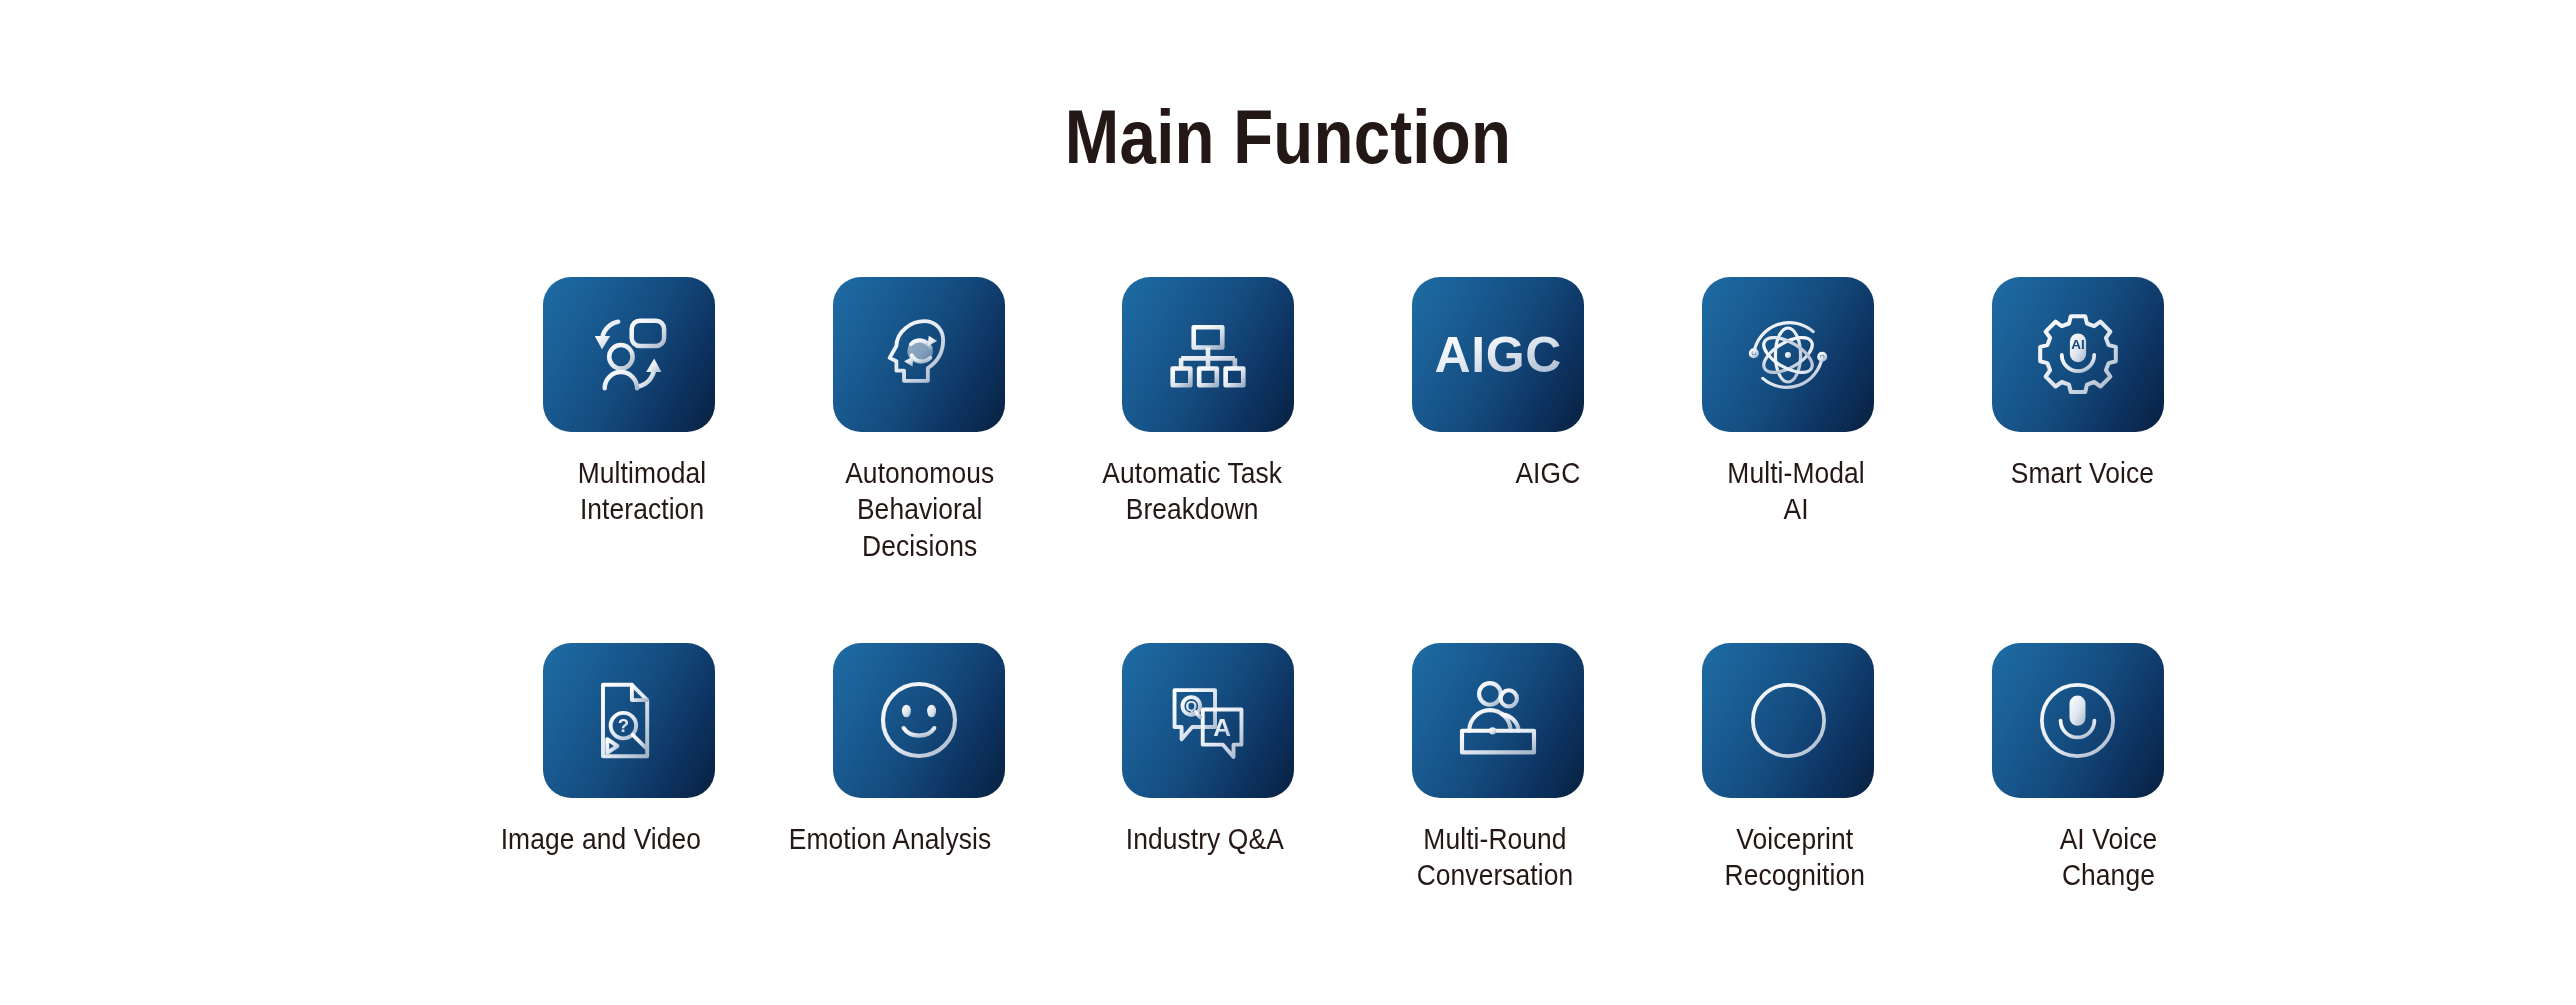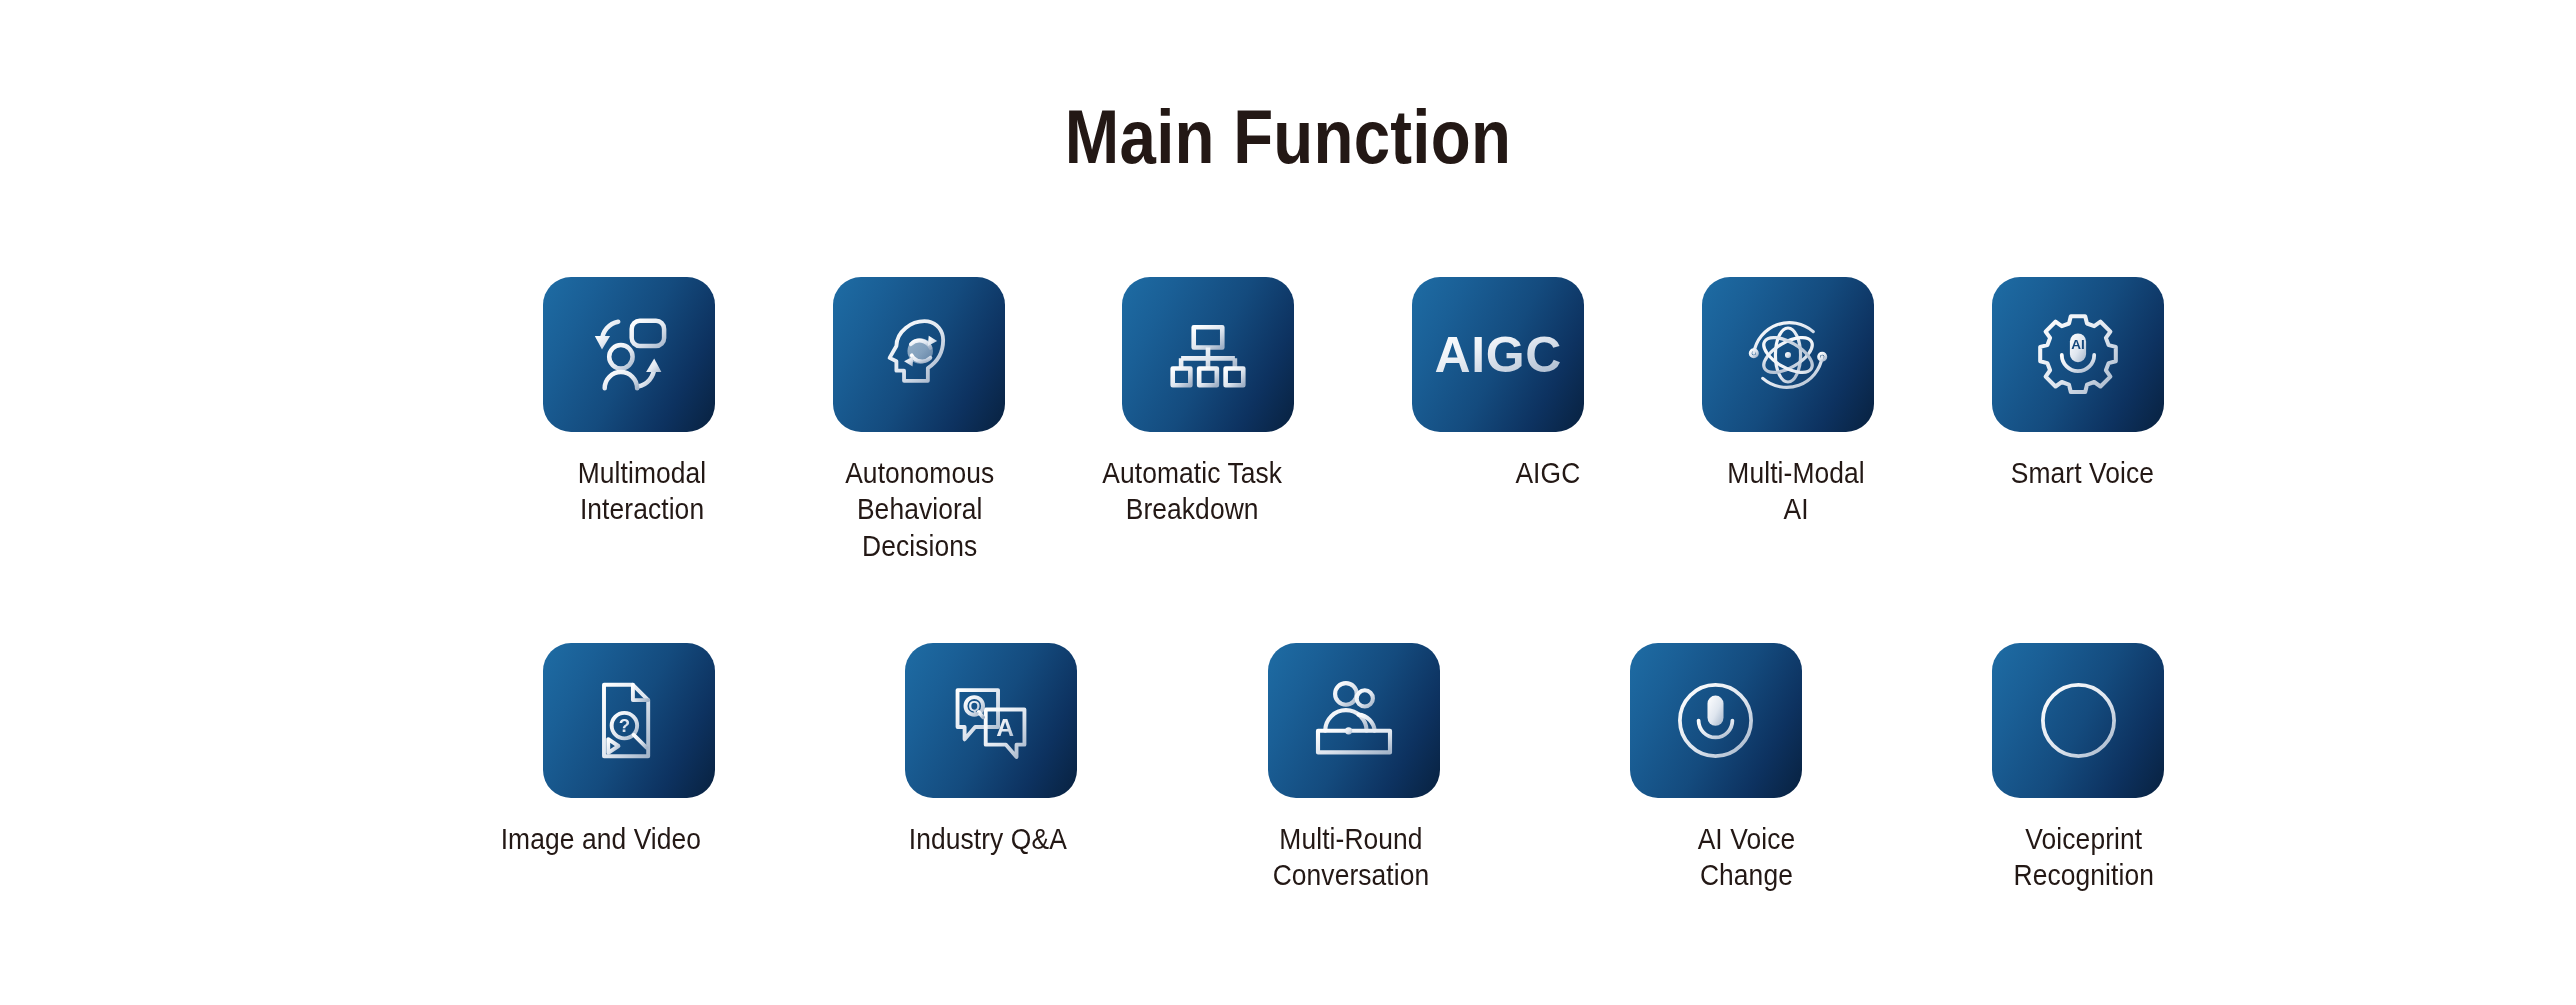--- a/index.html
+++ b/index.html
@@ -268,20 +268,40 @@
                 <path d="M55 67 L70 82"></path>
                 <path d="M25 72 v16 l12 -8 Z"></path>
               </g>
               <text x="44" y="63" text-anchor="middle" font-family="Liberation Sans, sans-serif" font-size="22" font-weight="700" fill="url(#g7)">?</text>
             </svg>
           </span>
         </div>
         <div class="label">Image and Video</div>
       </div>
 
+      <div class="cell">
+        <div class="tile">
+          <span>
+            <svg width="90" height="90" viewBox="0 0 100 100">
+              <defs>
+                <linearGradient id="g8" x1="0" y1="0" x2="1" y2="1">
+                  <stop offset="0%" stop-color="#ffffff"></stop>
+                  <stop offset="55%" stop-color="#dfe6ef"></stop>
+                  <stop offset="100%" stop-color="#a3b4c9"></stop>
+                </linearGradient>
+              </defs>
+              <circle cx="50" cy="50" r="40" fill="none" stroke="url(#g8)" stroke-width="4.6"></circle>
+              <ellipse cx="36" cy="40" rx="5" ry="7" fill="url(#g8)"></ellipse>
+              <ellipse cx="64" cy="40" rx="5" ry="7" fill="url(#g8)"></ellipse>
+              <path d="M33 59 a19 15 0 0 0 34 0" fill="none" stroke="url(#g8)" stroke-width="4.6" stroke-linecap="round"></path>
+            </svg>
+          </span>
+        </div>
+        <div class="label">Emotion Analysis</div>
+      </div>
 
       <div class="cell">
         <div class="tile">
           <span>
             <svg width="88" height="88" viewBox="0 0 100 100">
               <defs>
                 <linearGradient id="g9" x1="0" y1="0" x2="1" y2="1">
                   <stop offset="0%" stop-color="#ffffff"></stop>
                   <stop offset="55%" stop-color="#dfe6ef"></stop>
                   <stop offset="100%" stop-color="#a3b4c9"></stop>
@@ -318,42 +338,20 @@
                 <path d="M18 62 a23 23 0 0 1 46 0"></path>
                 <path d="M55 44 a20 20 0 0 1 18 18"></path>
                 <path d="M10 62 h80 v24 h-80 Z"></path>
               </g>
               <circle cx="44" cy="62" r="4" fill="url(#g10)"></circle>
             </svg>
           </span>
         </div>
         <div class="label">Multi-Round
 Conversation</div>
-      </div>
-
-      <div class="cell">
-        <div class="tile">
-          <span>
-            <svg width="89" height="89" viewBox="0 0 100 100">
-              <defs>
-                <linearGradient id="g11" x1="0" y1="0" x2="1" y2="1">
-                  <stop offset="0%" stop-color="#ffffff"></stop>
-                  <stop offset="55%" stop-color="#dfe6ef"></stop>
-                  <stop offset="100%" stop-color="#a3b4c9"></stop>
-                </linearGradient>
-              </defs>
-              <circle cx="50" cy="50" r="40" fill="none" stroke="url(#g11)" stroke-width="4.2"></circle>
-              <rect x="41" y="22" width="18" height="34" rx="9" fill="url(#g11)"></rect>
-              <path d="M31 50 a19 19 0 0 0 38 0" fill="none" stroke="url(#g11)" stroke-width="4.2" stroke-linecap="round"></path>
-              <path d="M50 69 v10" fill="none" stroke="url(#g11)" stroke-width="4.2" stroke-linecap="round"></path>
-            </svg>
-          </span>
-        </div>
-        <div class="label">AI Voice
-Change</div>
       </div>
 
       <div class="cell">
         <div class="tile">
           <span>
             <svg width="89" height="89" viewBox="0 0 100 100">
               <defs>
                 <linearGradient id="g12" x1="0" y1="0" x2="1" y2="1">
                   <stop offset="0%" stop-color="#ffffff"></stop>
                   <stop offset="55%" stop-color="#dfe6ef"></stop>
@@ -368,17 +366,39 @@
                 <path d="M60 36 v28"></path>
                 <path d="M70 44 v12"></path>
               </g>
             </svg>
           </span>
         </div>
         <div class="label">Voiceprint
 Recognition</div>
       </div>
 
+      <div class="cell">
+        <div class="tile">
+          <span>
+            <svg width="89" height="89" viewBox="0 0 100 100">
+              <defs>
+                <linearGradient id="g11" x1="0" y1="0" x2="1" y2="1">
+                  <stop offset="0%" stop-color="#ffffff"></stop>
+                  <stop offset="55%" stop-color="#dfe6ef"></stop>
+                  <stop offset="100%" stop-color="#a3b4c9"></stop>
+                </linearGradient>
+              </defs>
+              <circle cx="50" cy="50" r="40" fill="none" stroke="url(#g11)" stroke-width="4.2"></circle>
+              <rect x="41" y="22" width="18" height="34" rx="9" fill="url(#g11)"></rect>
+              <path d="M31 50 a19 19 0 0 0 38 0" fill="none" stroke="url(#g11)" stroke-width="4.2" stroke-linecap="round"></path>
+              <path d="M50 69 v10" fill="none" stroke="url(#g11)" stroke-width="4.2" stroke-linecap="round"></path>
+            </svg>
+          </span>
+        </div>
+        <div class="label">AI Voice
+Change</div>
+      </div>
+
     </div>
 
   </div>
 </div>
 
 
 </body></html>

